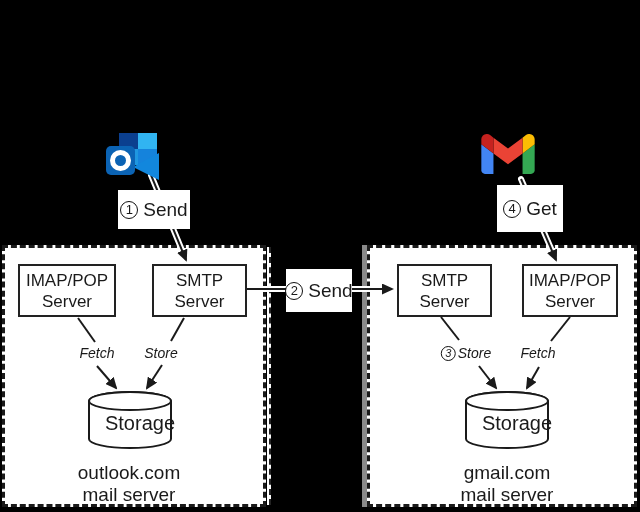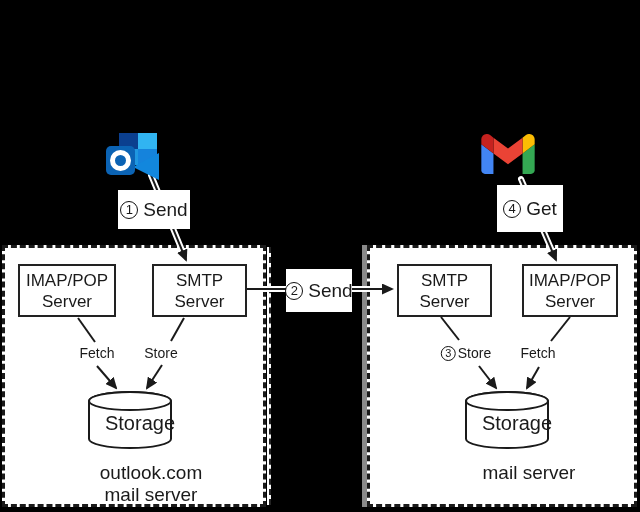--- a/index.html
+++ b/index.html
@@ -17,28 +17,28 @@
     position:absolute;left:267px;top:247px;width:2px;height:258px;
     background:#fff;border-right:2px dashed #222;z-index:1;
   }
   .server-box{
     position:absolute;box-sizing:border-box;background:#fff;border:2px solid #222;
     display:flex;flex-direction:column;align-items:center;justify-content:center;
     font-size:17px;line-height:21px;text-align:right;z-index:2;
   }
   .edge-label{
     position:absolute;transform:translateX(-50%);font-size:14px;white-space:nowrap;
-    z-index:2;display:inline-flex;align-items:center;gap:2px;
+    z-index:2;display:inline-flex;align-items:center;gap:2px;font-style:italic;
   }
   .storage-label{
     position:absolute;width:100px;text-align:center;font-size:20px;z-index:2;
   }
   .caption{
     position:absolute;transform:translateX(-50%);text-align:center;
-    font-size:19px;line-height:22px;white-space:nowrap;z-index:2;margin-left:22px;
+    font-size:19px;line-height:22px;white-space:nowrap;z-index:2;
   }
   .chip{
     position:absolute;background:#fff;z-index:5;
     display:flex;align-items:center;justify-content:center;gap:5px;
     font-size:19px;white-space:nowrap;
   }
   .num{
     display:inline-flex;align-items:center;justify-content:center;
     box-sizing:border-box;border:1.6px solid #111;border-radius:50%;
     width:18px;height:18px;font-size:13px;flex:0 0 auto;
@@ -95,20 +95,21 @@
     <path d="M2,11 a41,9 0 0 1 82,0 v38 a41,9 0 0 1 -82,0 z" fill="#ffffff" stroke="#1a1a1a" stroke-width="2"></path>
     <ellipse cx="43" cy="11" rx="41" ry="9" fill="#ffffff" stroke="#1a1a1a" stroke-width="2"></ellipse>
   </svg>
   <span class="storage-label" style="left:467px;top:412px;">Storage</span>
 
   <div class="caption" style="left:129px;top:462px;">
     <div>outlook.com</div>
     <div>mail server</div>
   </div>
   <div class="caption" style="left:507px;top:462px;">
+    <div>gmail.com</div>
     <div>mail server</div>
   </div>
 
   <svg id="arrows" width="640" height="512" viewBox="0 0 640 512">
     <defs>
       <marker id="ah" markerUnits="userSpaceOnUse" markerWidth="12" markerHeight="11" refX="10" refY="5.5" orient="auto">
         <path d="M0,0 L12,5.5 L0,11 Z" fill="#1a1a1a"></path>
       </marker>
     </defs>
 

